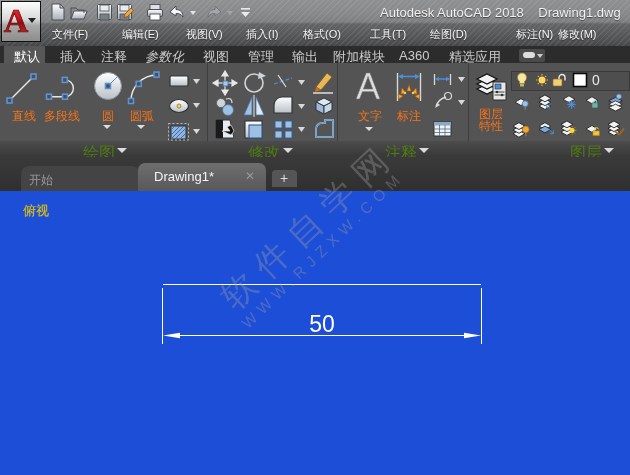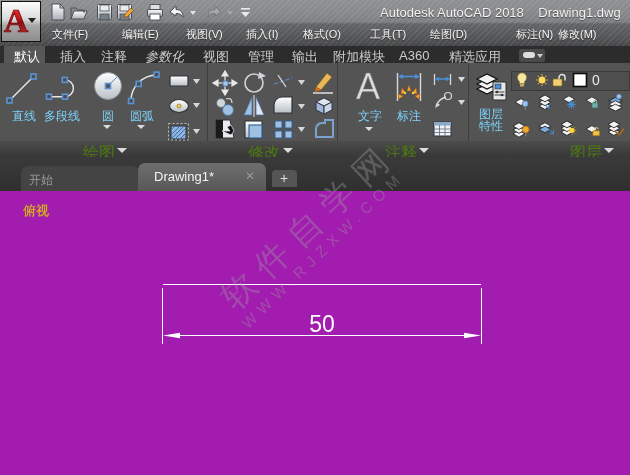--- a/index.html
+++ b/index.html
@@ -23,32 +23,32 @@
   #acttab{left:4px;top:46px;width:41px;height:17px;background:#575757;}
   
   #panels{left:0;top:63px;width:630px;height:78px;background:#545454;}
   .psep{top:63px;width:1px;height:94px;background:#3e3e3e;}
   
   #labels{left:0;top:141px;width:630px;height:16px;
           background:linear-gradient(#4c4c4c,#383838);border-bottom:1px solid #2b2b2b;}
   .plabel{top:143px;height:13px;font-size:16px;color:#4d7c0f;}
   .ptri{top:148px;width:0;height:0;border-left:5px solid transparent;
         border-right:5px solid transparent;border-top:5px solid #dcdcdc;}
-  .icnlabel{position:absolute;font-size:12px;color:#7dd3fc;text-align:center;}
+  .icnlabel{position:absolute;font-size:12px;color:#f97316;text-align:center;}
   
   #doctabs{left:0;top:157px;width:630px;height:34px;
            background:linear-gradient(#3a3a3a,#2f2f2f);}
   #tab-start{left:21px;top:166px;width:119px;height:26px;background:#444444;
              border-radius:8px 8px 0 0;color:#9a9a9a;font-size:12px;}
   #tab-d1{left:138px;top:163px;width:128px;height:28px;background:linear-gradient(#6e6e6e,#585858);
           border-radius:7px 7px 0 0;color:#f5f5f5;font-size:13px;}
   #tab-plus{left:272px;top:170px;width:25px;height:17px;background:#555555;
             border-radius:4px 4px 0 0;color:#ddd;font-size:14px;}
   
-  #cv{left:0;top:191px;width:630px;height:284px;background:#a21caf;}
+  #cv{left:0;top:191px;width:630px;height:284px;background:#1d4ed8;}
   #wm1{left:196px;top:205px;width:225px;height:40px;line-height:40px;
        color:rgba(160,160,160,0.36);z-index:9;text-align:left;
        font-size:34px;letter-spacing:11px;white-space:nowrap;
        transform:rotate(-43.3deg);}
   #wm2{left:215px;top:244px;width:210px;height:18px;line-height:18px;
        color:rgba(160,160,160,0.36);z-index:9;
        font-size:15.5px;letter-spacing:6px;white-space:nowrap;
        transform:rotate(-44deg);}
 </style>
 </head>

